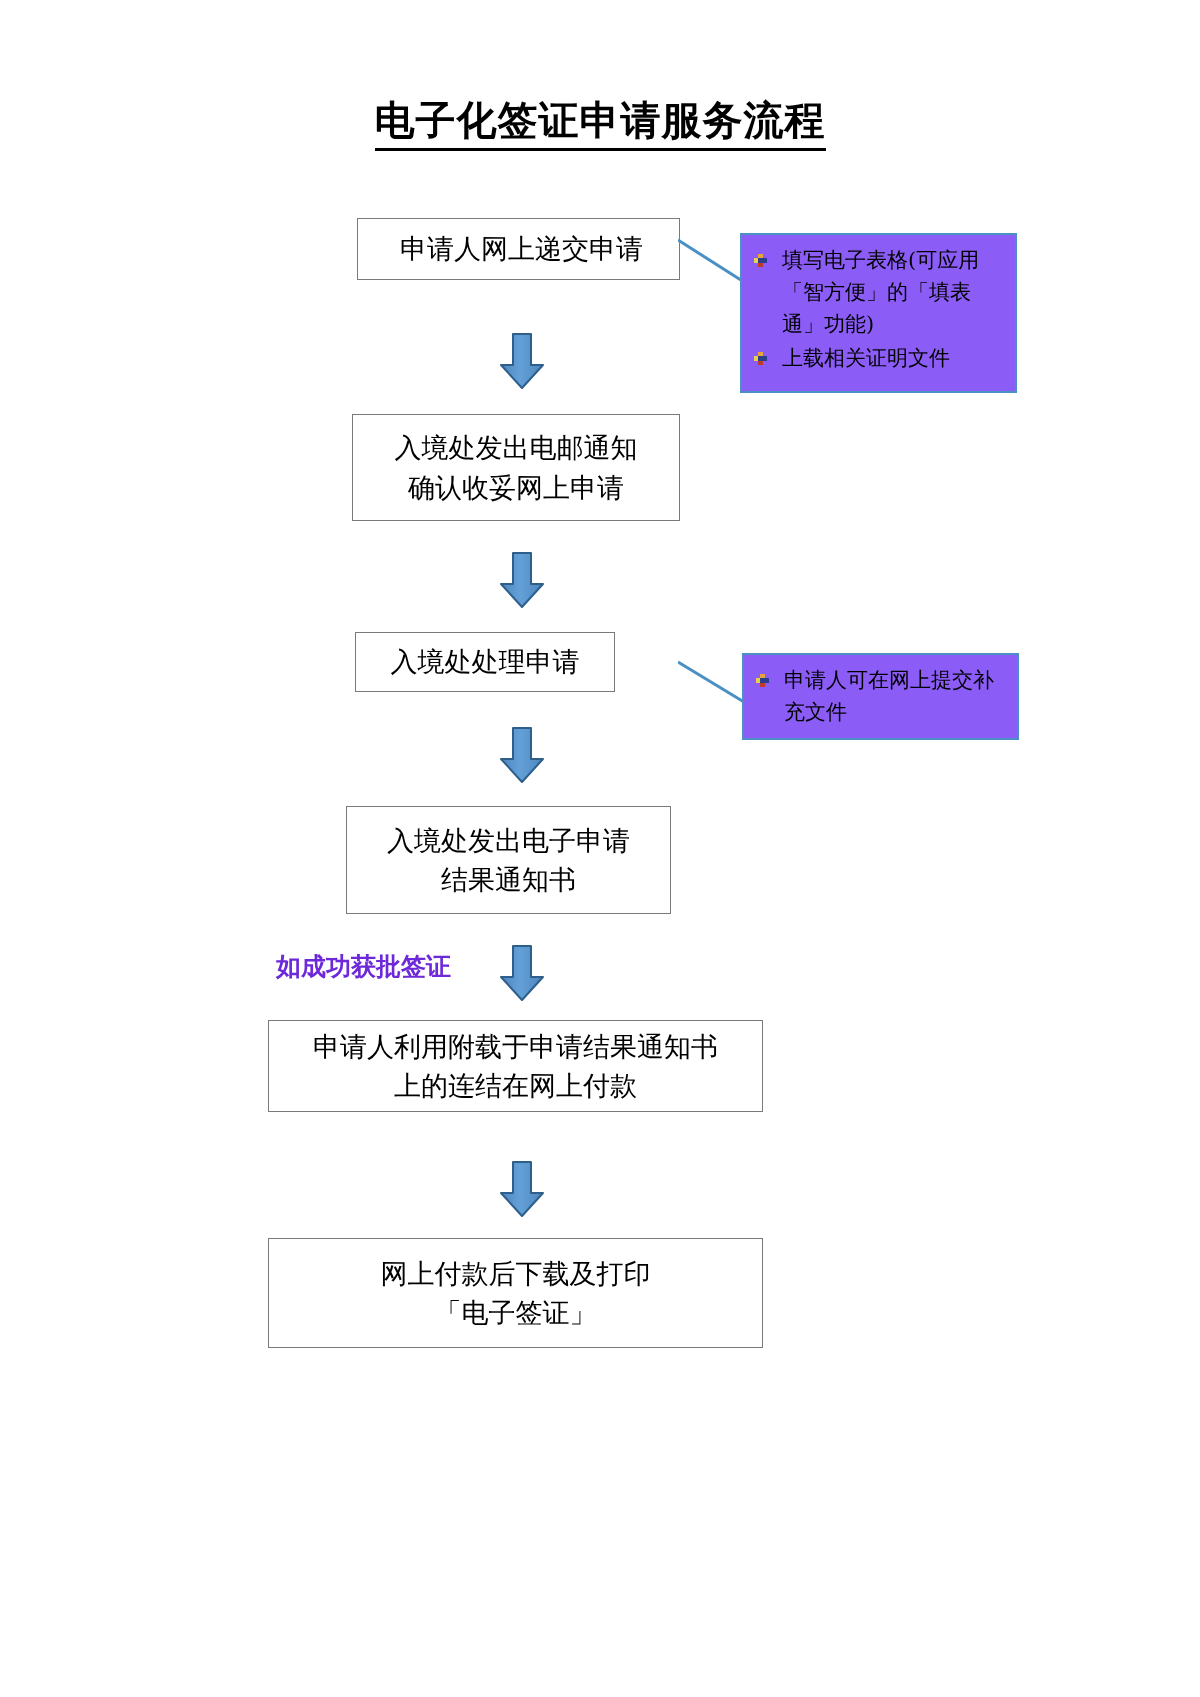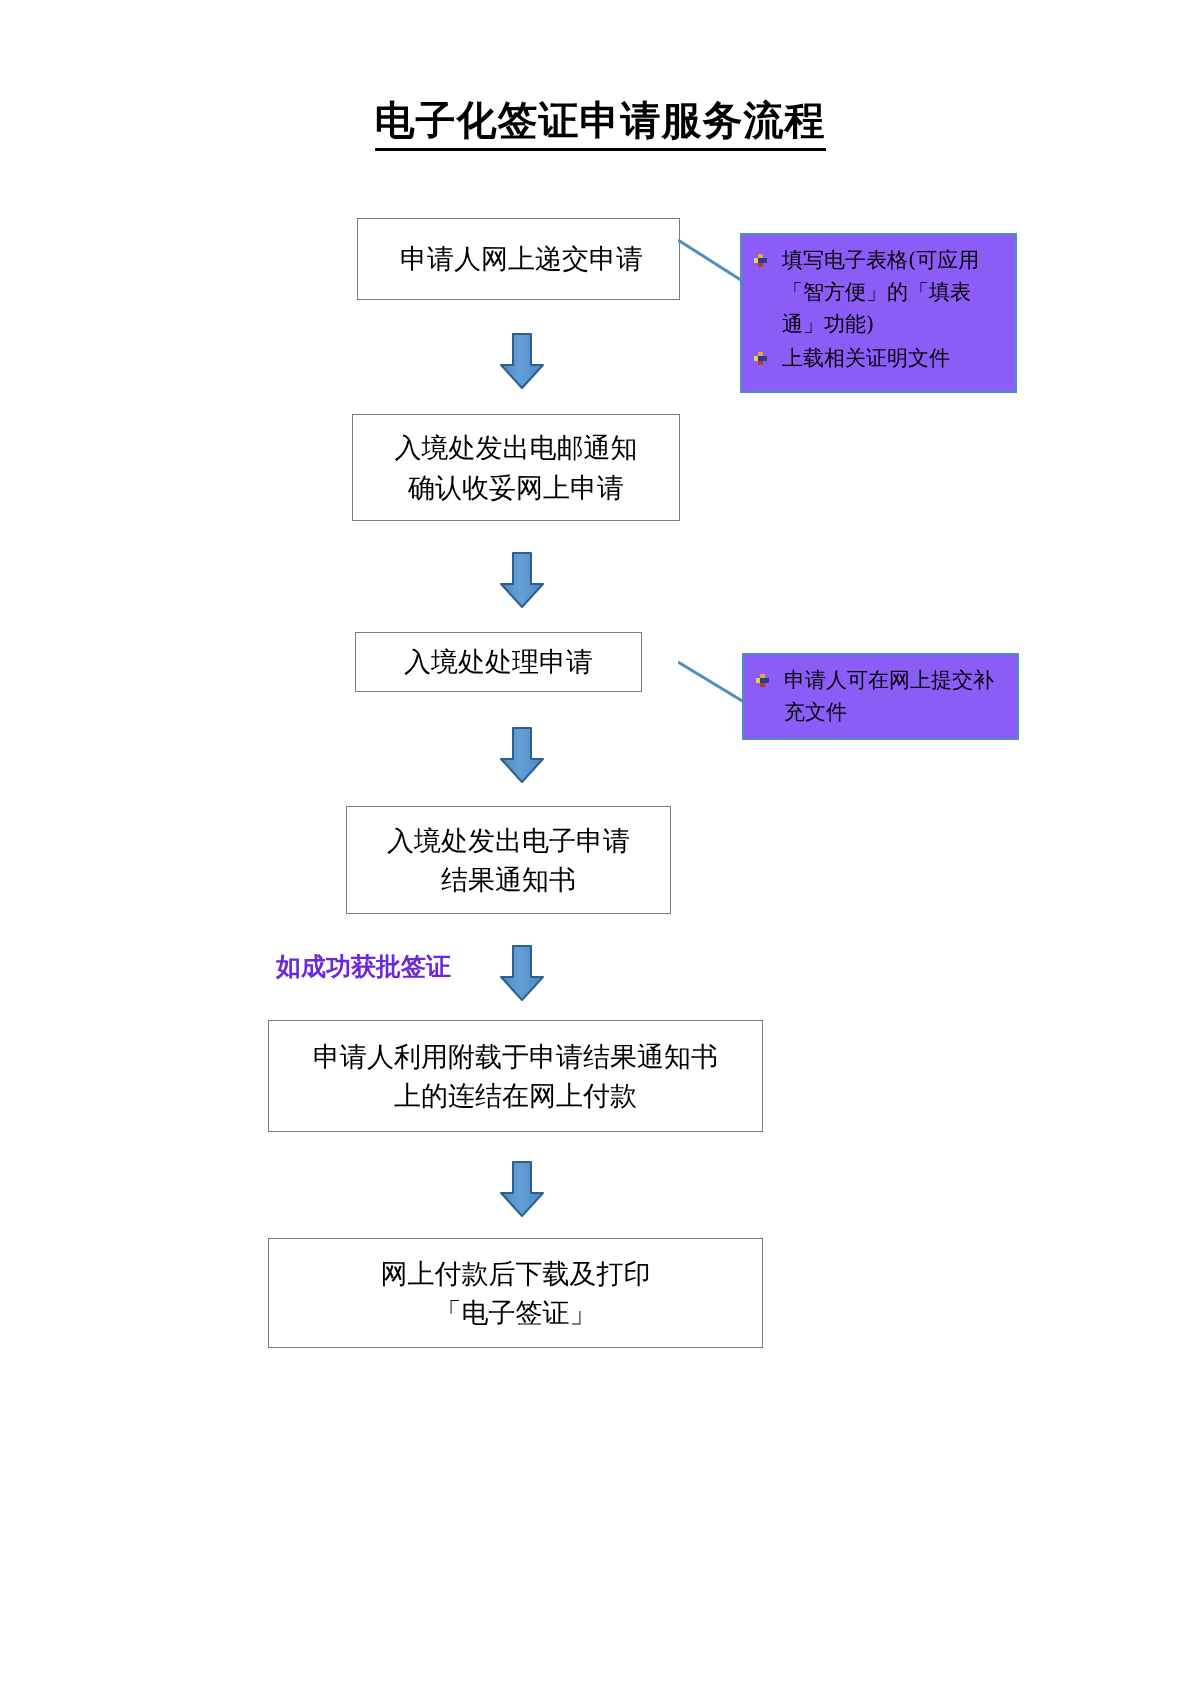--- a/index.html
+++ b/index.html
@@ -89,21 +89,21 @@
 </style>
 </head>
 <body>
 
 <div class="canvas">
 
   <div id="title">
     <span>电子化签证申请服务流程</span>
   </div>
 
-  <div class="pbox" style="left:357px;top:218px;width:323px;height:82px;padding-left:12px;">申请人网上递交申请</div>
+  <div class="pbox" style="left:357px;top:218px;width:323px;height:62px;padding-left:12px;">申请人网上递交申请</div>
 
   <div class="connector" style="left:678px;top:238px;width:70px;height:48px;">
     <svg width="70" height="48" viewBox="0 0 70 48">
       <polyline points="0,2 66,44" fill="none" stroke="#4A90C4" stroke-width="3"></polyline>
     </svg>
   </div>
 
   <div class="callout" style="left:740px;top:233px;width:277px;height:160px;">
     <ul class="clist">
       <li>
@@ -151,21 +151,21 @@
         <linearGradient id="ag2" x1="0" y1="0" x2="1" y2="0">
           <stop offset="0%" stop-color="#4E86BD"></stop>
           <stop offset="45%" stop-color="#64A0D8"></stop>
           <stop offset="100%" stop-color="#4E86BD"></stop>
         </linearGradient>
       </defs>
       <polygon points="15,2 33,2 33,33 45,33 24,56 3,33 15,33" fill="url(#ag2)" stroke="#2E5F8A" stroke-width="2" stroke-linejoin="round"></polygon>
     </svg>
   </div>
 
-  <div class="pbox" style="left:355px;top:632px;width:287px;height:60px;">入境处处理申请</div>
+  <div class="pbox" style="left:355px;top:632px;width:260px;height:60px;">入境处处理申请</div>
 
   <div class="connector" style="left:678px;top:660px;width:70px;height:46px;">
     <svg width="70" height="46" viewBox="0 0 70 46">
       <polyline points="0,2 66,42" fill="none" stroke="#4A90C4" stroke-width="3"></polyline>
     </svg>
   </div>
 
   <div class="callout" style="left:742px;top:641px;width:277px;height:87px;margin-top:12px;">
     <ul class="clist">
       <li>
@@ -205,21 +205,21 @@
         <linearGradient id="ag4" x1="0" y1="0" x2="1" y2="0">
           <stop offset="0%" stop-color="#4E86BD"></stop>
           <stop offset="45%" stop-color="#64A0D8"></stop>
           <stop offset="100%" stop-color="#4E86BD"></stop>
         </linearGradient>
       </defs>
       <polygon points="15,2 33,2 33,33 45,33 24,56 3,33 15,33" fill="url(#ag4)" stroke="#2E5F8A" stroke-width="2" stroke-linejoin="round"></polygon>
     </svg>
   </div>
 
-  <div class="pbox" style="left:268px;top:1020px;width:495px;height:112px;text-align:center;">申请人利用附载于申请结果通知书
+  <div class="pbox" style="left:268px;top:1020px;width:495px;height:92px;text-align:center;">申请人利用附载于申请结果通知书
 上的连结在网上付款</div>
 
   <div class="arrow" style="left:498px;top:1160px;width:48px;height:58px;">
     <svg width="48" height="58" viewBox="0 0 48 58">
       <defs>
         <linearGradient id="ag5" x1="0" y1="0" x2="1" y2="0">
           <stop offset="0%" stop-color="#4E86BD"></stop>
           <stop offset="45%" stop-color="#64A0D8"></stop>
           <stop offset="100%" stop-color="#4E86BD"></stop>
         </linearGradient>

